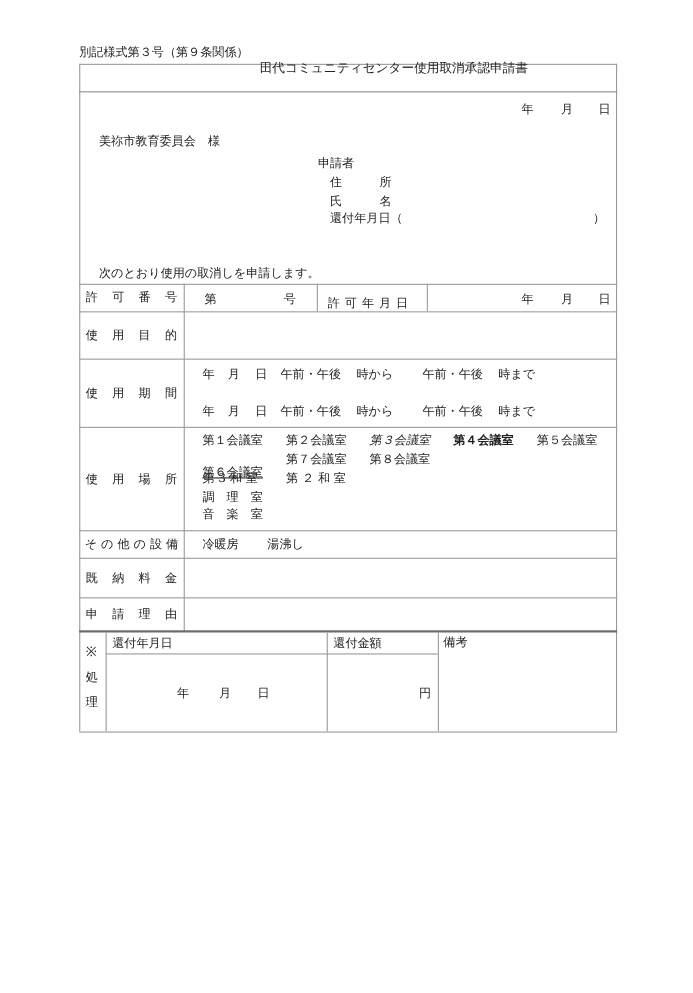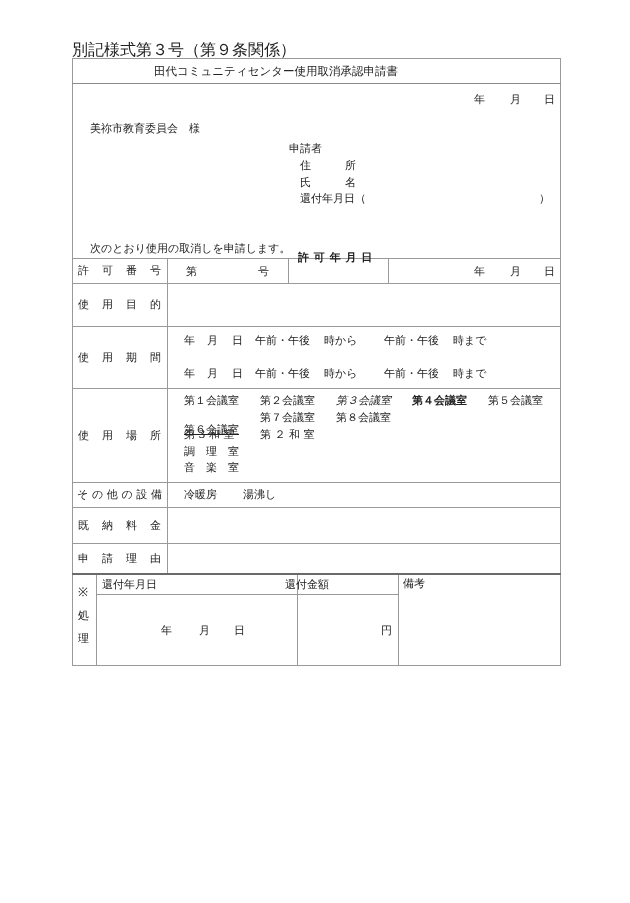--- a/index.html
+++ b/index.html
@@ -10,28 +10,28 @@
   .h { height:1px; }
   .v { width:1px; }
   .thick { background:#6a6a6a; height:2px; }
   .lbl { position:absolute; left:72px; width:95px; display:flex; justify-content:space-between;
          padding:0 6px; box-sizing:border-box; align-items:center; }
   .lbl span { display:inline-block; }
 </style>
 </head>
 <body>
 
-<div class="abs" style="left:72px;top:42px;font-size:16px;">別記様式第３号（第９条関係）</div>
+<div class="abs" style="left:72px;top:42px;font-size:11px;">別記様式第３号（第９条関係）</div>
 
 <div class="ln h" style="left:72px;top:58px;width:489px;"></div>
 <div class="ln v" style="left:72px;top:58px;height:607px;"></div>
 <div class="ln v" style="left:560px;top:58px;height:607px;"></div>
 <div class="ln h" style="left:72px;top:665px;width:489px;"></div>
 
-<div class="abs" style="left:72px;width:408px;top:66px;text-align:center;font-size:11.5px;">田代コミュニティセンター使用取消承認申請書</div>
+<div class="abs" style="left:72px;width:408px;top:56px;text-align:right;font-size:11.5px;">田代コミュニティセンター使用取消承認申請書</div>
 <div class="ln h" style="left:72px;top:83px;width:489px;background:#8a8a8a;"></div>
 
 <div class="abs" style="left:474px;top:94px;">年</div>
 <div class="abs" style="left:510px;top:94px;">月</div>
 <div class="abs" style="left:544px;top:94px;">日</div>
 
 <div class="abs" style="left:90px;top:123px;">美祢市教育委員会　様</div>
 
 <div class="abs" style="left:289px;top:143px;">申請者</div>
 <div class="abs" style="left:300px;top:160px;">住</div>
@@ -48,21 +48,21 @@
 <div class="lbl" style="top:258px;height:25px;">
   <span>許</span>
   <span>可</span>
   <span>番</span>
   <span>号</span>
 </div>
 <div class="ln v" style="left:167px;top:258px;height:316px;"></div>
 <div class="abs" style="left:186px;top:266px;">第</div>
 <div class="abs" style="left:258px;top:266px;">号</div>
 <div class="ln v" style="left:288px;top:258px;height:25px;"></div>
-<div class="abs" style="left:298px;top:252px;letter-spacing:0.5px;font-weight:bold;">許 可 年 月 日</div>
+<div class="abs" style="left:298px;top:270px;letter-spacing:0.5px;">許 可 年 月 日</div>
 <div class="ln v" style="left:388px;top:258px;height:25px;"></div>
 <div class="abs" style="left:474px;top:266px;">年</div>
 <div class="abs" style="left:510px;top:266px;">月</div>
 <div class="abs" style="left:544px;top:266px;">日</div>
 <div class="ln h" style="left:72px;top:283px;width:489px;"></div>
 
 <div class="lbl" style="top:283px;height:43px;">
   <span>使</span>
   <span>用</span>
   <span>目</span>
@@ -147,21 +147,21 @@
 <div class="abs" style="left:168px;top:544px;width:392px;height:29px;"></div>
 <div class="ln thick" style="left:72px;top:573px;width:489px;"></div>
 
 <div class="abs" style="left:78px;top:586px;font-size:12px;">※</div>
 <div class="abs" style="left:78px;top:610px;">処</div>
 <div class="abs" style="left:78px;top:633px;">理</div>
 <div class="ln v" style="left:96px;top:575px;height:90px;"></div>
 
 <div class="abs" style="left:102px;top:579px;">還付年月日</div>
 <div class="ln v" style="left:297px;top:575px;height:90px;"></div>
-<div class="abs" style="left:285px;top:579px;">還付金額</div>
+<div class="abs" style="left:303px;top:579px;">還付金額</div>
 <div class="ln v" style="left:398px;top:575px;height:90px;"></div>
 <div class="abs" style="left:403px;top:578px;">備考</div>
 <div class="ln h" style="left:96px;top:594px;width:302px;"></div>
 
 <div class="abs" style="left:161px;top:625px;">年</div>
 <div class="abs" style="left:199px;top:625px;">月</div>
 <div class="abs" style="left:234px;top:625px;">日</div>
 <div class="abs" style="left:381px;top:625px;">円</div>
 
 </body></html>

